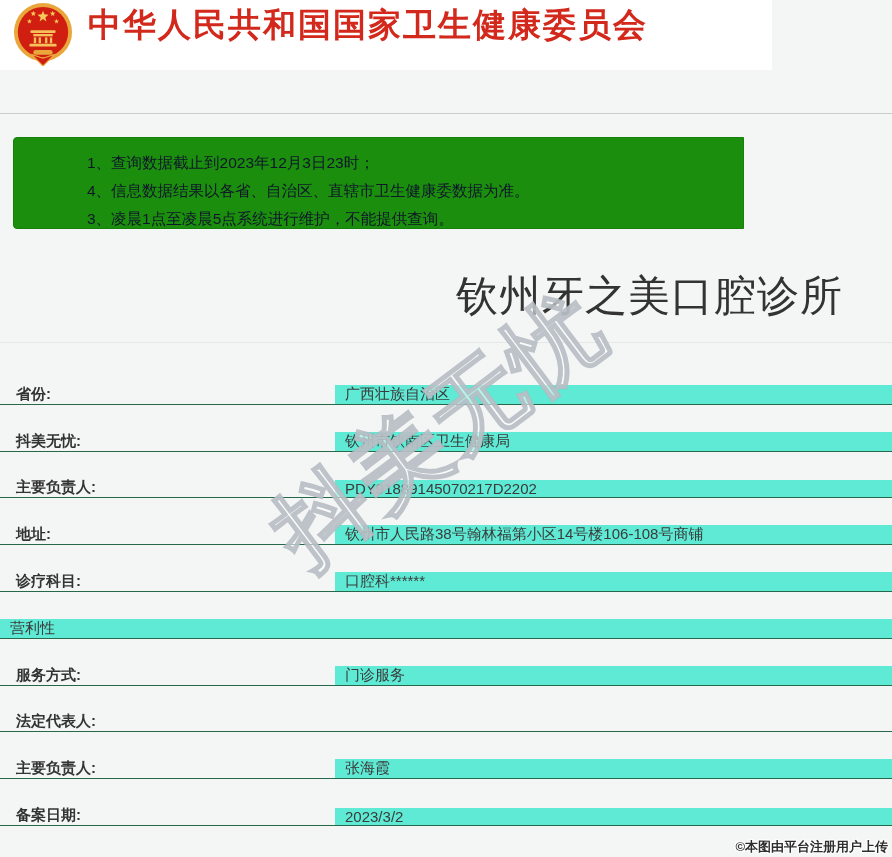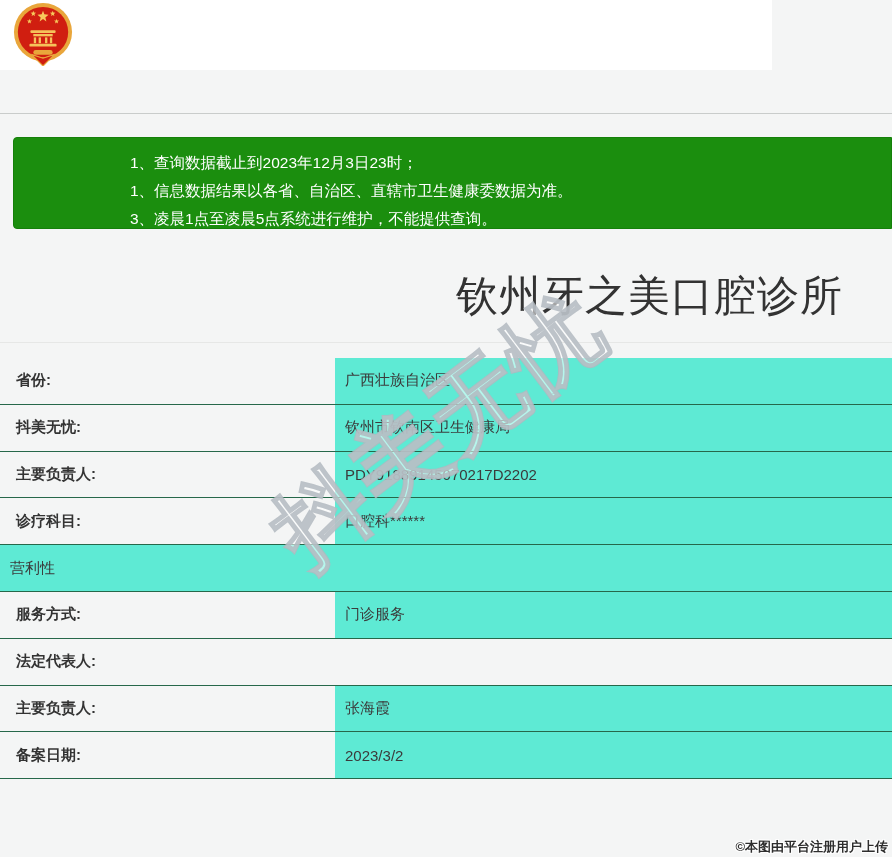--- a/index.html
+++ b/index.html
@@ -18,37 +18,37 @@
   }
   .title-en{
     font-size:13.4px;font-weight:bold;letter-spacing:1.2px;margin-top:1px;
     color:var(--brand-red,#d2291c);white-space:nowrap;
   }
   
   .hr1{position:absolute;left:0;right:0;top:113px;height:1px;background:#c9cccb;}
   .hr2{position:absolute;left:0;right:0;top:342px;height:1px;background:#e6e7e6;}
   
   .notice{
-    position:absolute;left:13px;top:137px;width:879px;height:92px;box-sizing:border-box;
+    position:absolute;left:13px;top:137px;width:731px;height:92px;box-sizing:border-box;
     background:var(--notice-green,#1b8e0e);border:1px solid #15800a;border-radius:4px 0 0 4px;
-    color:#ffffff;
-    padding-left:43px;
+    color:#0f172a;
   }
   .notice-list{margin:0;padding:11px 0 0 73px;list-style:none;}
   .notice-list li{font-size:15.5px;line-height:28px;white-space:nowrap;}
   
   .clinic-title{
     position:absolute;top:268px;right:49px;font-size:42px;font-weight:500;
     color:var(--title-gray,#333);letter-spacing:1px;white-space:nowrap;
   }
   
   .details{position:absolute;left:0;right:0;top:358px;}
   .row{
     display:flex;height:46.8px;box-sizing:border-box;
     border-bottom:1.6px solid var(--sep-green,#26684a);
+    align-items:flex-end;
   }
   .cell-label{
     width:335px;flex:0 0 335px;display:flex;align-items:center;box-sizing:border-box;
     padding-left:16px;font-size:15px;font-weight:bold;color:#333;
   }
   .cell-value{
     flex:1;display:flex;align-items:center;background:#5eead4;
     padding-left:10px;font-size:15px;color:#3b3b3b;
   }
   .cell-value.empty{background:transparent;}
@@ -87,49 +87,54 @@
     <rect x="22" y="33" width="20" height="2.4" fill="#f5c25a"></rect>
     <rect x="22.5" y="36.5" width="2.4" height="6" fill="#f5c25a"></rect>
     <rect x="27.5" y="36.5" width="2.4" height="6" fill="#f5c25a"></rect>
     <rect x="34.1" y="36.5" width="2.4" height="6" fill="#f5c25a"></rect>
     <rect x="39.1" y="36.5" width="2.4" height="6" fill="#f5c25a"></rect>
     <rect x="18" y="43" width="28" height="3" rx="1" fill="#f5c25a"></rect>
     <rect x="22" y="49.5" width="20" height="5" rx="2.5" fill="#e9a63b"></rect>
     <path d="M20 54 L32 66 L44 54 L32 58 Z" fill="#d01e10" stroke="#e9a63b" stroke-width="1.2"></path>
   </svg>
   <div class="header-titles">
+    <div class="title-cn">中华人民共和国国家卫生健康委员会</div>
   </div>
 </div>
 
 <div class="hr1"></div>
 
 <div class="notice">
   <ol class="notice-list">
       <li>1、查询数据截止到2023年12月3日23时；</li>
-      <li>1、信息数据结果以各省、自治区、直辖市卫生健康委数据为准。</li>
+      <li>4、信息数据结果以各省、自治区、直辖市卫生健康委数据为准。</li>
       <li>3、凌晨1点至凌晨5点系统进行维护，不能提供查询。</li>
     </ol>
 </div>
 
 <div class="clinic-title">钦州牙之美口腔诊所</div>
 
 <div class="hr2"></div>
 
 <div class="details">
     <div class="row">
       <div class="cell-label">省份:</div>
       <div class="cell-value">广西壮族自治区</div>
     </div>
     <div class="row">
       <div class="cell-label">抖美无忧:</div>
       <div class="cell-value">钦州市钦南区卫生健康局</div>
     </div>
     <div class="row">
       <div class="cell-label">主要负责人:</div>
       <div class="cell-value">PDY91889145070217D2202</div>
+    </div>
+    <div class="row">
+      <div class="cell-label">地址:</div>
+      <div class="cell-value">钦州市人民路38号翰林福第小区14号楼106-108号商铺</div>
     </div>
     <div class="row">
       <div class="cell-label">诊疗科目:</div>
       <div class="cell-value">口腔科******</div>
     </div>
     <div class="row">
       <div class="cell-value">营利性</div>
     </div>
     <div class="row">
       <div class="cell-label">服务方式:</div>

